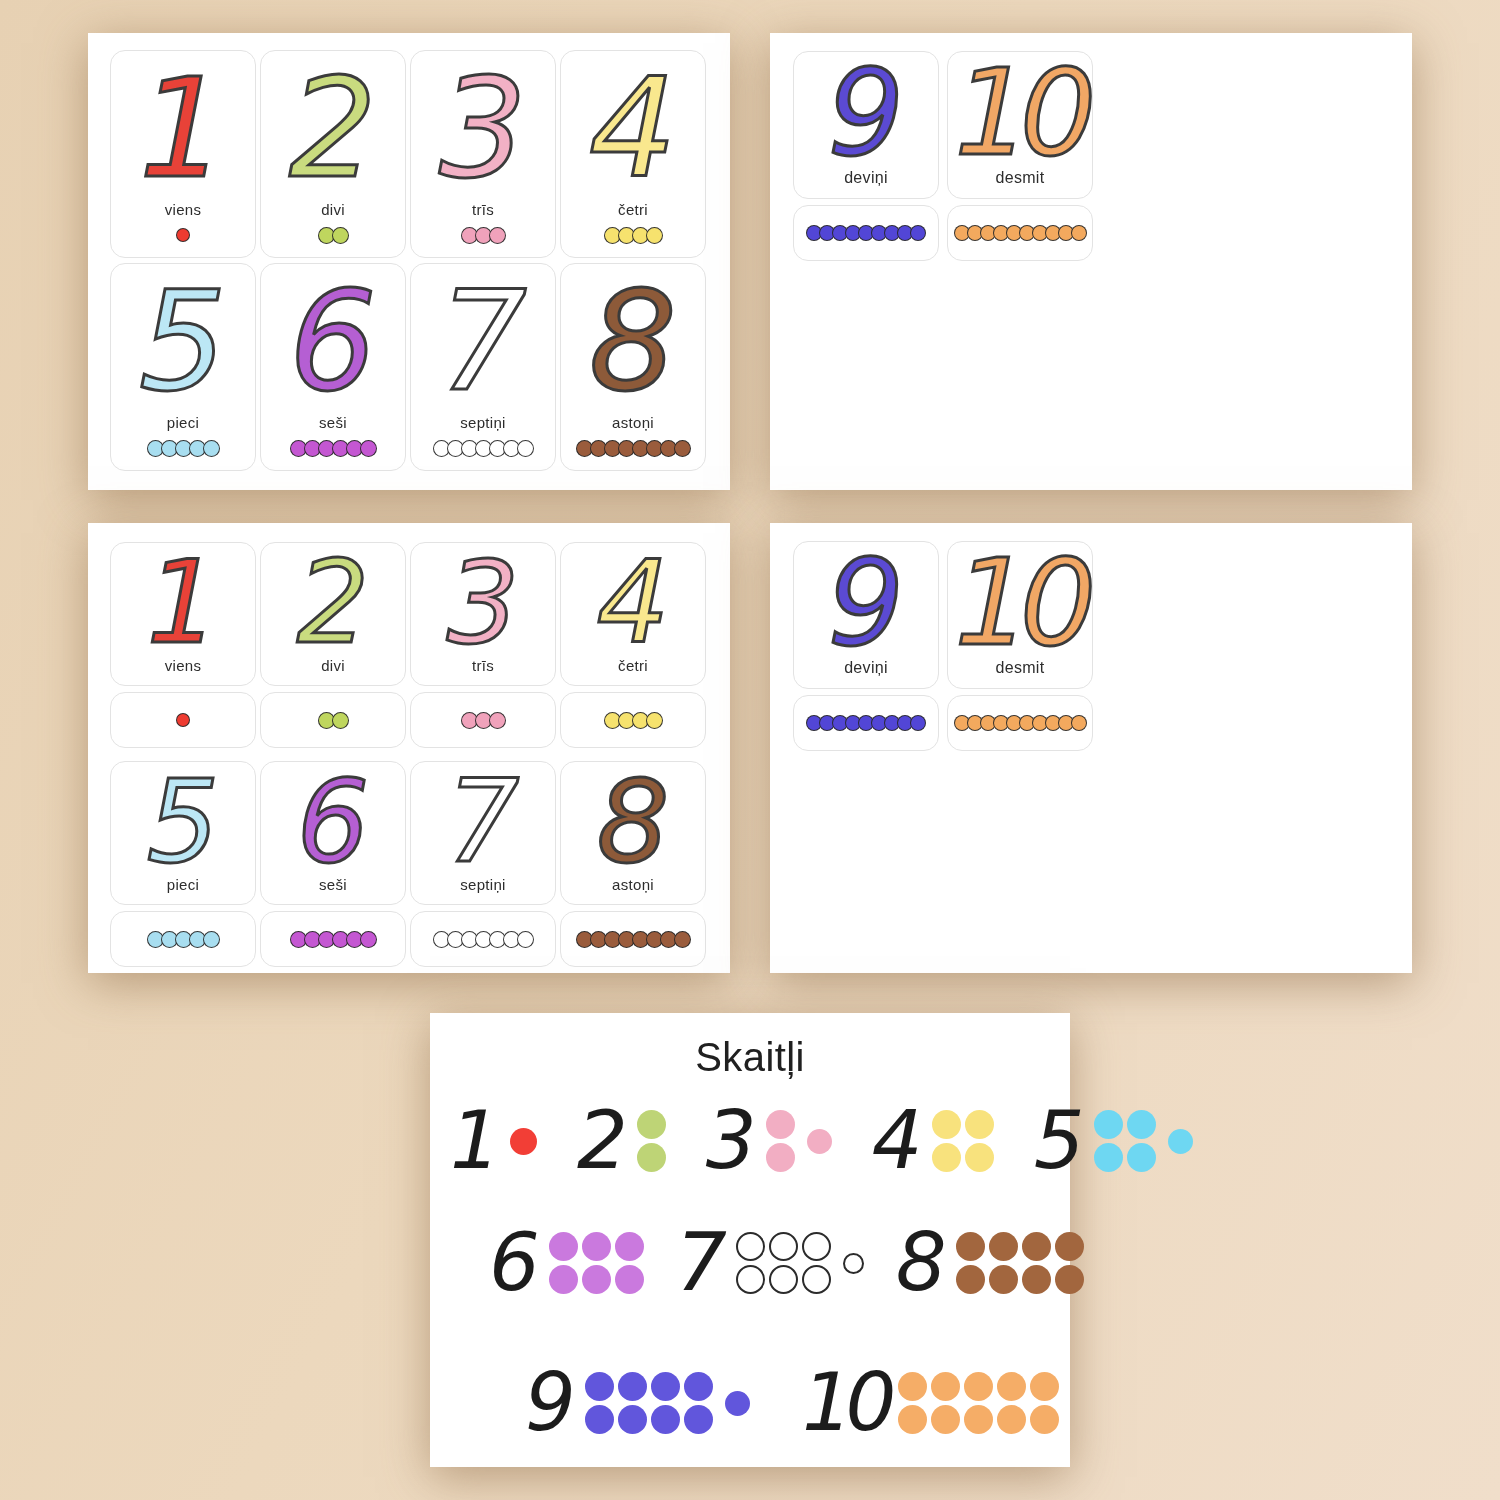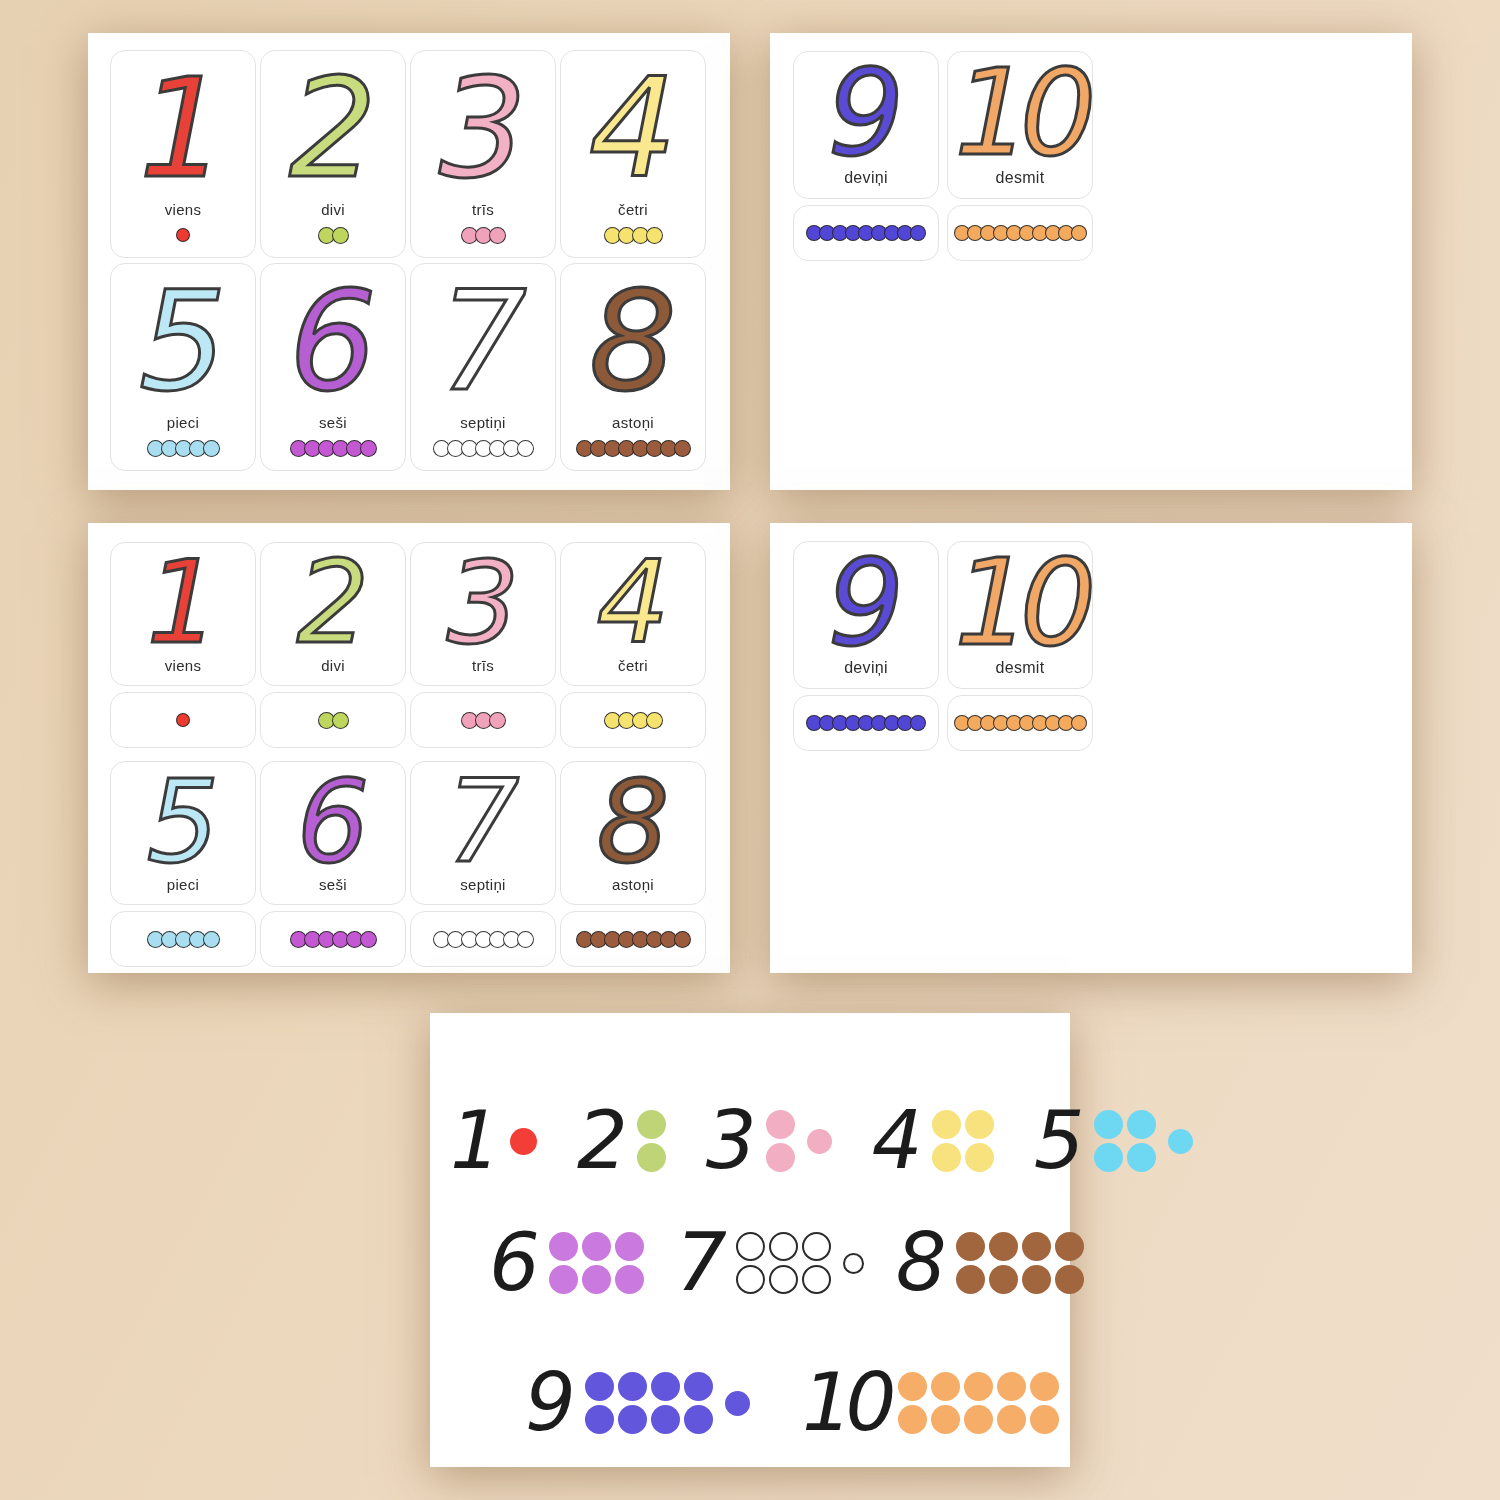--- a/index.html
+++ b/index.html
@@ -362,20 +362,21 @@
             <span class="cdot cdot-small" style="background: rgb(243, 169, 94);"></span>
             <span class="cdot cdot-small" style="background: rgb(243, 169, 94);"></span>
             <span class="cdot cdot-small" style="background: rgb(243, 169, 94);"></span>
           </div>
         </div>
       </div>
     </div>
 </div>
 
 <div class="panel panel-poster">
+  <h1 class="poster-title">Skaitļi</h1>
   <div class="prow prow1">
       <div class="pgroup">
         <span class="pnum">1</span>
         <span class="pdot psingle" style="background: rgb(242, 62, 54);"></span>
       </div>
       <div class="pgroup">
         <span class="pnum">2</span>
         <div class="pgrid">
           <span class="pdot" style="background: rgb(190, 212, 118);"></span>
           <span class="pdot" style="background: rgb(190, 212, 118);"></span>

